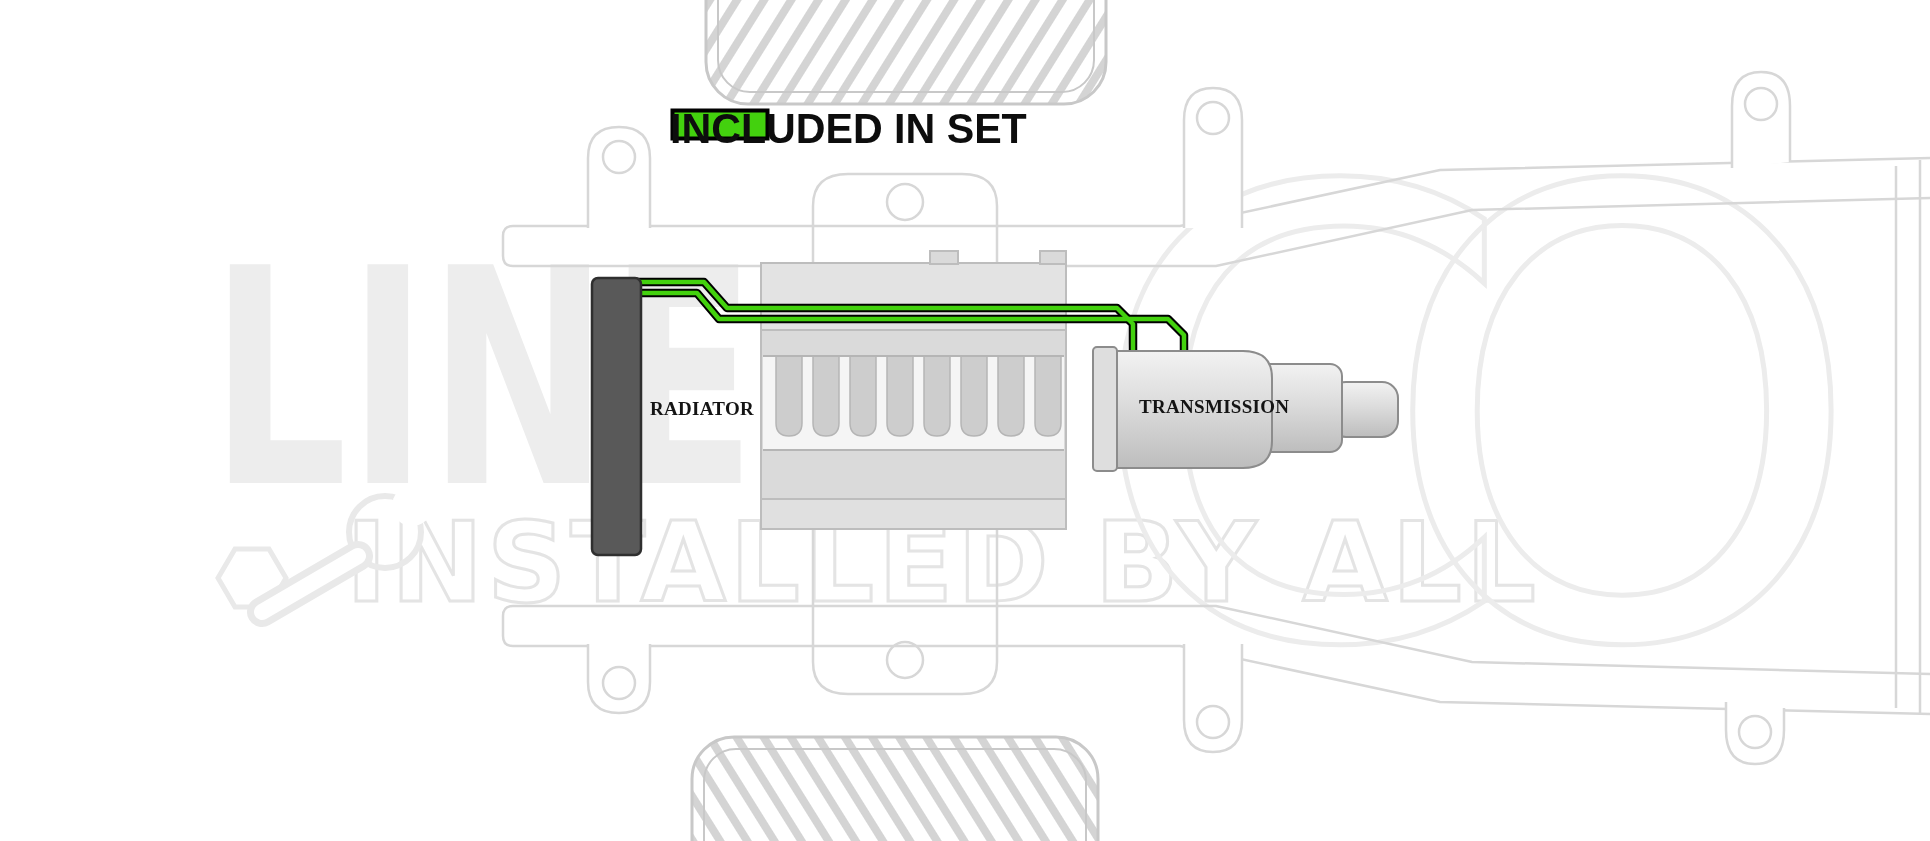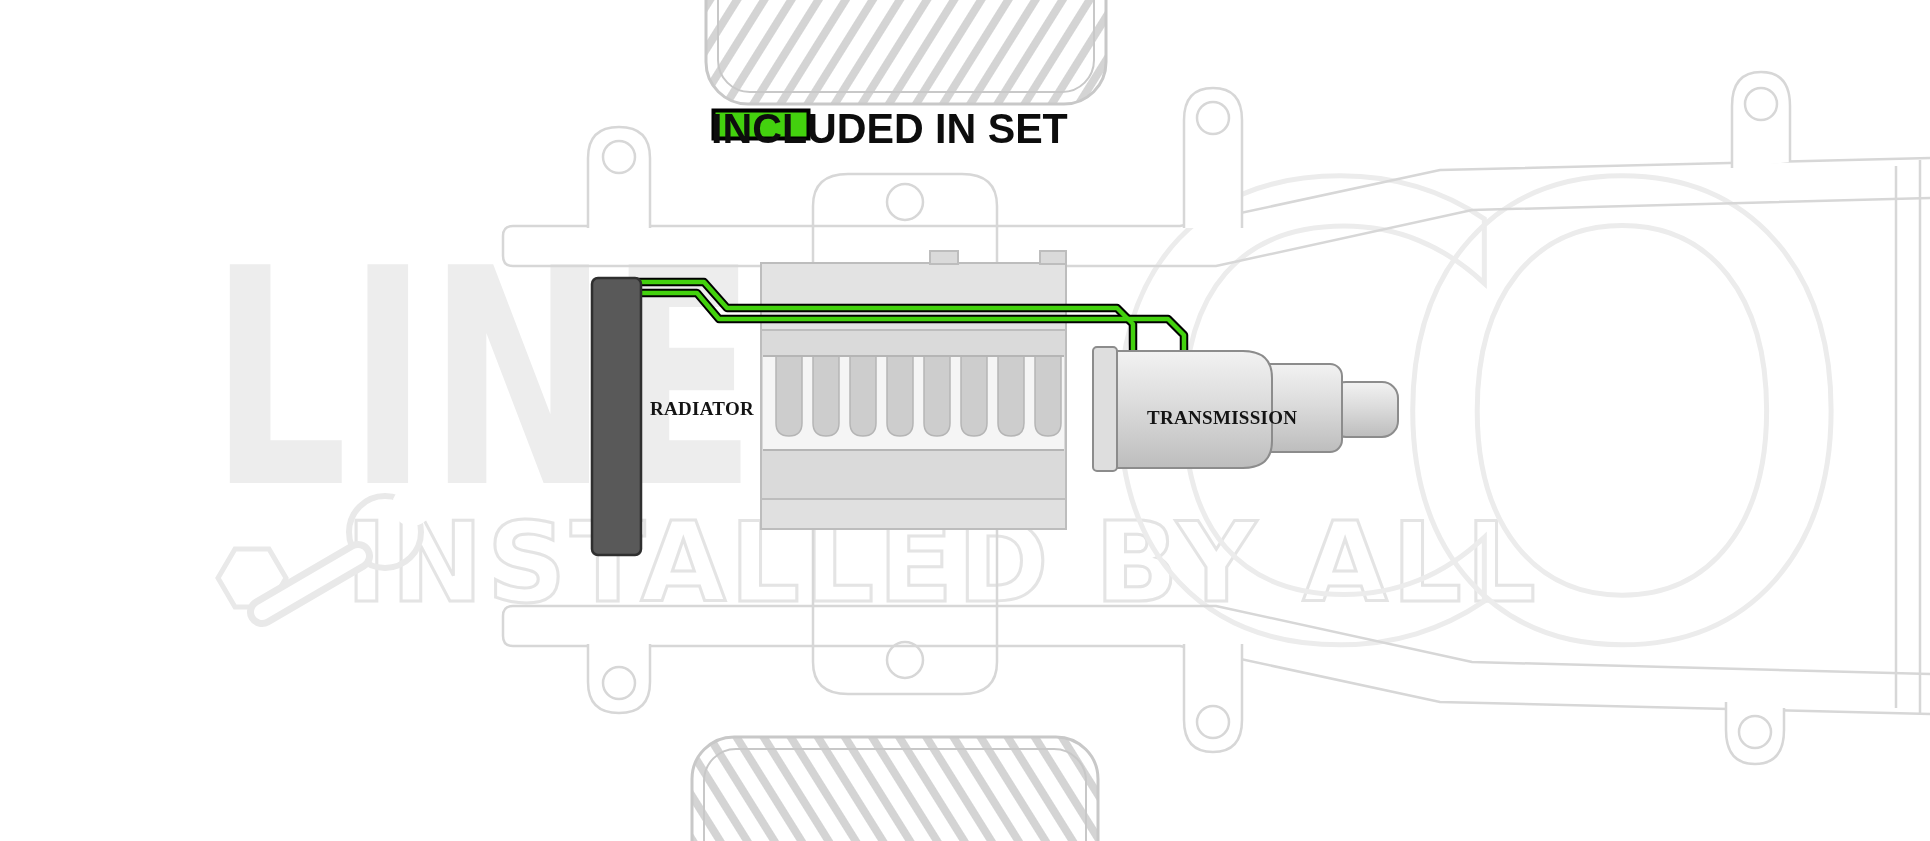--- a/index.html
+++ b/index.html
@@ -14,33 +14,33 @@
     font-size:300px;font-weight:bold;line-height:1;color:#ededed;
     transform:scaleX(0.72);transform-origin:left top;white-space:nowrap;user-select:none;
   }
   .wm-tagline{
     position:absolute;left:346px;top:508px;font-family:"DejaVu Sans", sans-serif;
     font-size:110px;font-weight:bold;line-height:1;letter-spacing:4px;white-space:nowrap;
     color:#ffffff;-webkit-text-stroke:3px #e4e4e4;user-select:none;
   }
   
   .legend{
-    position:absolute;left:670px;top:108px;display:flex;gap:16px;margin-left:41px;
+    position:absolute;left:670px;top:108px;display:flex;gap:16px;
   }
   .legend .legend-label{
     font-size:42px;font-weight:bold;color:#0d0d0d;letter-spacing:0px;line-height:1;
     transform:scaleX(0.98);transform-origin:left center;white-space:nowrap;
   }
   
   .part-label{
     position:absolute;font-size:19px;font-weight:bold;color:#141414;letter-spacing:0.3px;
     white-space:nowrap;line-height:1;font-family:Liberation Serif, serif;
   }
   .radiator-label{left:650px;top:399px;}
-  .transmission-label{left:1139px;top:408px;margin-left:8px;}
+  .transmission-label{left:1139px;top:397px;}
 </style>
 </head>
 <body>
 
 <div class="stage">
 
   <div class="wm-brand">LINE</div>
   <div class="wm-tagline">INSTALLED BY ALL</div>
 
   <svg width="1930" height="841" viewBox="0 0 1930 841">

